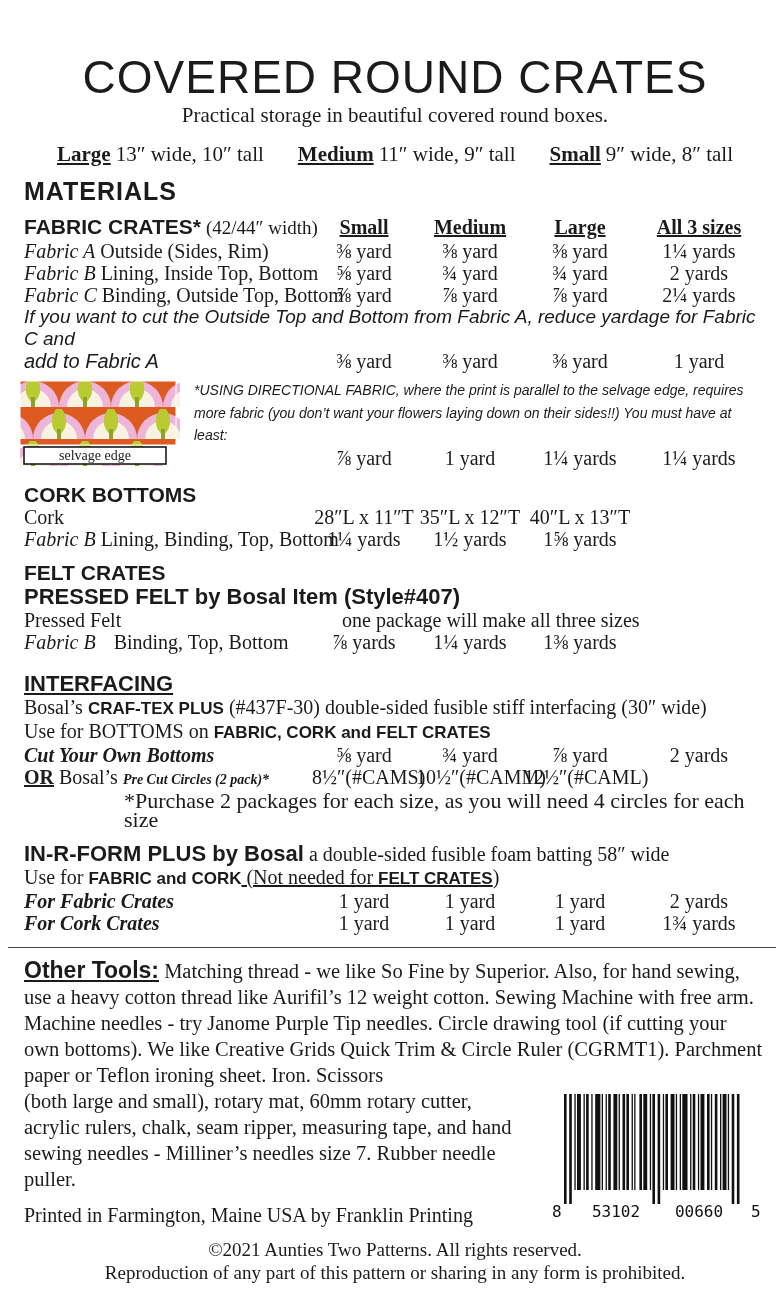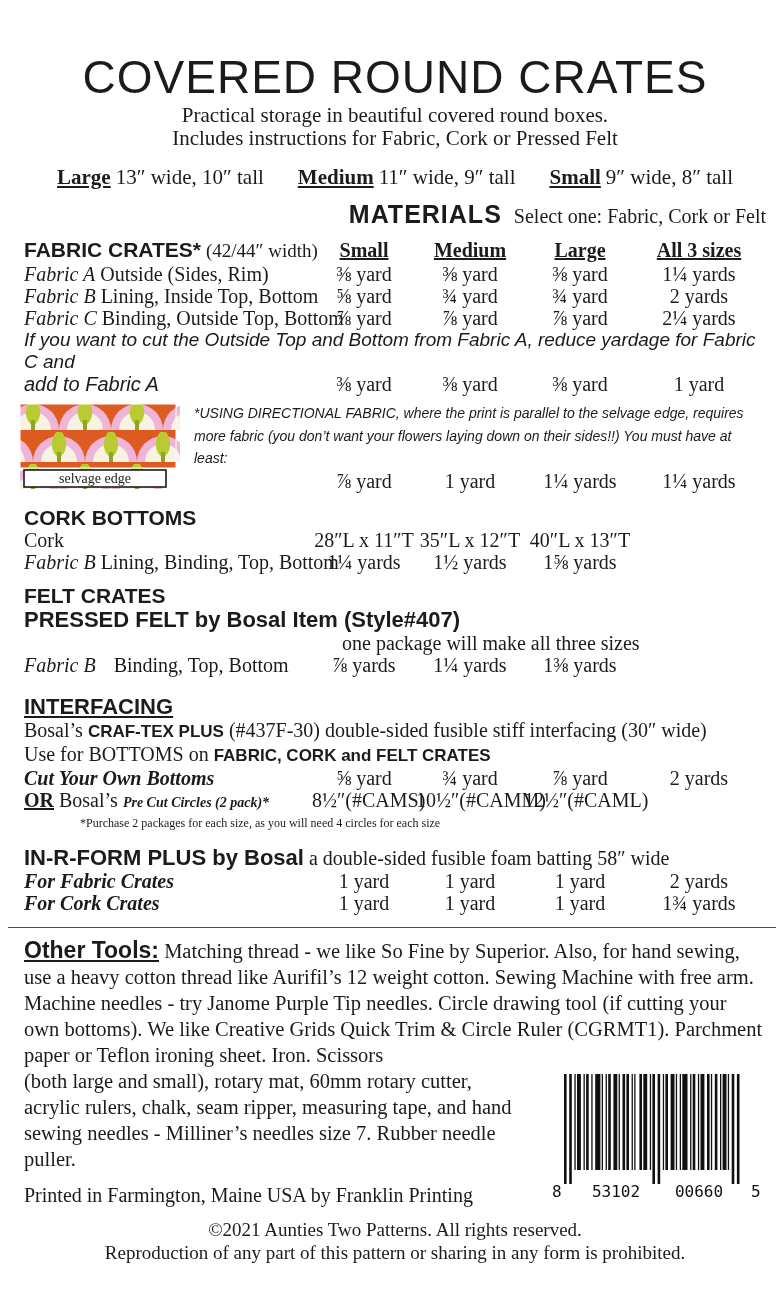--- a/index.html
+++ b/index.html
@@ -16,21 +16,21 @@
   .ul{text-decoration:underline;}
   
   h1{
     font-family:"Liberation Sans","DejaVu Sans",sans-serif;font-weight:400;
     font-size:46px;line-height:1;text-align:center;letter-spacing:1px;
     margin:54px 0 4px 0;
   }
   .sub{text-align:center;font-size:21px;line-height:23px;margin:0;}
   .sizes{display:flex;justify-content:center;gap:34px;margin-top:15px;font-size:21px;line-height:24px;}
   .sizes b{text-decoration:underline;margin-right:5px;}
-  .mat{display:flex;justify-content:flex-end;align-items:baseline;gap:12px;margin-top:11px;}
+  .mat{display:flex;justify-content:center;align-items:baseline;gap:4px;margin-top:11px;flex-direction:column;}
   .mat .ch{font-size:25px;letter-spacing:1px;}
   .mat .sel{font-size:20px;}
   
   .yrow{display:grid;grid-template-columns:288px 104px 108px 112px 126px;align-items:baseline;line-height:22px;}
   .yrow .v{text-align:center;white-space:nowrap;font-size:20px;}
   .yrow .h{font-weight:700;text-decoration:underline;text-align:center;font-size:20px;white-space:nowrap;}
   .lbl{font-size:20px;white-space:nowrap;}
   .lbl i{margin-right:5px;}
   .sechead{font-size:21px;line-height:22px;}
   .hdrrow{margin-top:9px;line-height:25px;}
@@ -38,48 +38,46 @@
   .wnote{font-size:19px;}
   .spanval{grid-column:2/6;font-size:20px;padding-left:30px;}
   
   .dir{position:relative;margin-top:7px;min-height:93px;}
   .dir .txt{margin-left:170px;}
   .swatch{position:absolute;left:-4px;top:2px;}
   
   .ifhead{font-size:22px;line-height:24px;margin-top:19px;text-decoration:underline;}
   .mixline{font-size:20px;line-height:23px;white-space:nowrap;}
   .mixline .ch{font-size:17px;}
-  .purchase{font-size:12px;line-height:19px;margin-left:56px;}
+  .purchase{font-size:22px;line-height:19px;margin-left:100px;}
   
   hr{border:0;border-top:1.5px solid #4a4a4a;margin:13px -10px 9px -16px;}
   .tools{font-size:20.5px;line-height:26px;margin:0;}
   .tools .ch{font-size:23px;text-decoration:underline;}
   .bcwrap{float:right;width:220px;margin:4px 0 0 14px;}
   .printed{font-size:20px;line-height:22px;margin-top:12px;}
   
   .footer{clear:both;text-align:center;margin-top:12px;font-size:19px;line-height:23px;}
 </style>
 </head>
 <body>
 
 <div class="page">
 
   <h1>COVERED ROUND CRATES</h1>
   <p class="sub">Practical storage in beautiful covered round boxes.</p>
-  <p class="sub">Includes instructions for Fabric, Cork or Pressed Felt</p>
 
   <div class="sizes">
     <span><b>Large</b><span>13″ wide, 10″ tall</span></span>
     <span><b>Medium</b><span>11″ wide, 9″ tall</span></span>
     <span><b>Small</b><span>9″ wide, 8″ tall</span></span>
   </div>
 
   <div class="mat">
     <span class="ch">MATERIALS</span>
-    <span class="sel">Select one: Fabric, Cork or Felt</span>
   </div>
 
   <div class="yrow hdrrow">
     <div class="lbl"><span class="ch sechead">FABRIC CRATES*</span> <span class="wnote">(42/44″ width)</span></div>
     <div class="h">Small</div>
     <div class="h">Medium</div>
     <div class="h">Large</div>
     <div class="h">All 3 sizes</div>
   </div>
 
@@ -164,20 +162,21 @@
     <div class="lbl"><i>Fabric B</i><span>Lining, Binding, Top, Bottom</span></div>
     <div class="v">1¼ yards</div>
     <div class="v">1½ yards</div>
     <div class="v">1⅝ yards</div>
     <div class="v"></div>
   </div>
 
   <div class="ch sechead" style="margin-top:12px;">FELT CRATES</div>
   <div class="ch" style="font-size:22px;line-height:25px;">PRESSED FELT  by Bosal Item (Style#407)</div>
   <div class="yrow">
+    <div class="lbl">Pressed Felt</div>
     <div class="spanval">one package will make all three sizes</div>
   </div>
   <div class="yrow">
     <div class="lbl"><i style="margin-right:18px;">Fabric B</i><span>Binding, Top, Bottom</span></div>
     <div class="v">⅞ yards</div>
     <div class="v">1¼ yards</div>
     <div class="v">1⅜ yards</div>
     <div class="v"></div>
   </div>
 
@@ -199,20 +198,23 @@
     <div class="lbl"><b class="ul">OR</b><span> Bosal’s </span><span class="bis">Pre Cut Circles (2 pack)*</span></div>
     <div class="v">8½″(#CAMS)</div>
     <div class="v">10½″(#CAMM)</div>
     <div class="v">12½″(#CAML)</div>
     <div class="v"></div>
   </div>
   <div class="purchase">*Purchase 2 packages for each size, as you will need 4 circles for each size</div>
 
   <div class="mixline" style="margin-top:13px;">
     <span class="ch" style="font-size:22px;">IN-R-FORM PLUS by Bosal</span><span> a double-sided fusible foam batting 58″ wide</span>
+  </div>
+  <div class="mixline">
+    <span>Use for </span><span class="ch">FABRIC and CORK</span><span class="ul"><span> (Not needed for </span><span class="ch">FELT CRATES</span></span><span>)</span>
   </div>
   <div class="yrow">
     <div class="lbl bis">For Fabric Crates</div>
     <div class="v">1 yard</div>
     <div class="v">1 yard</div>
     <div class="v">1 yard</div>
     <div class="v">2 yards</div>
   </div>
   <div class="yrow">
     <div class="lbl bis">For Cork Crates</div>

